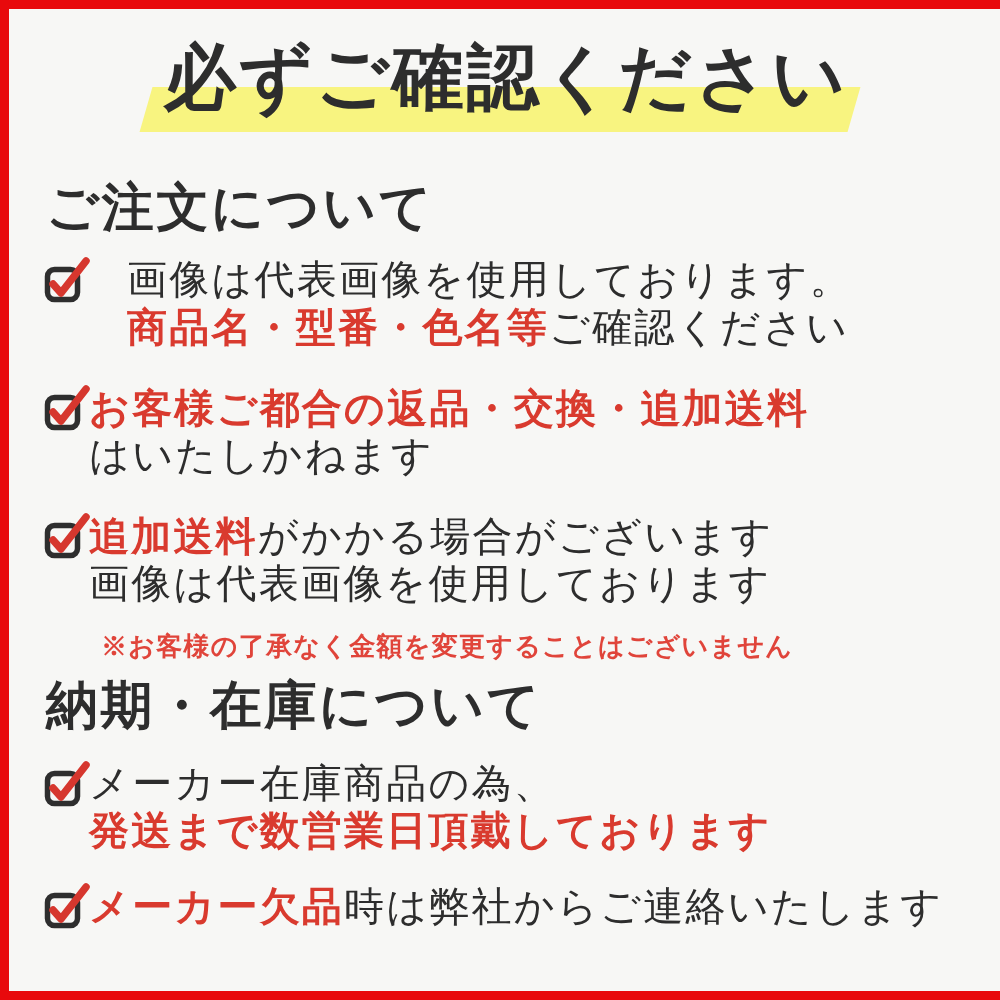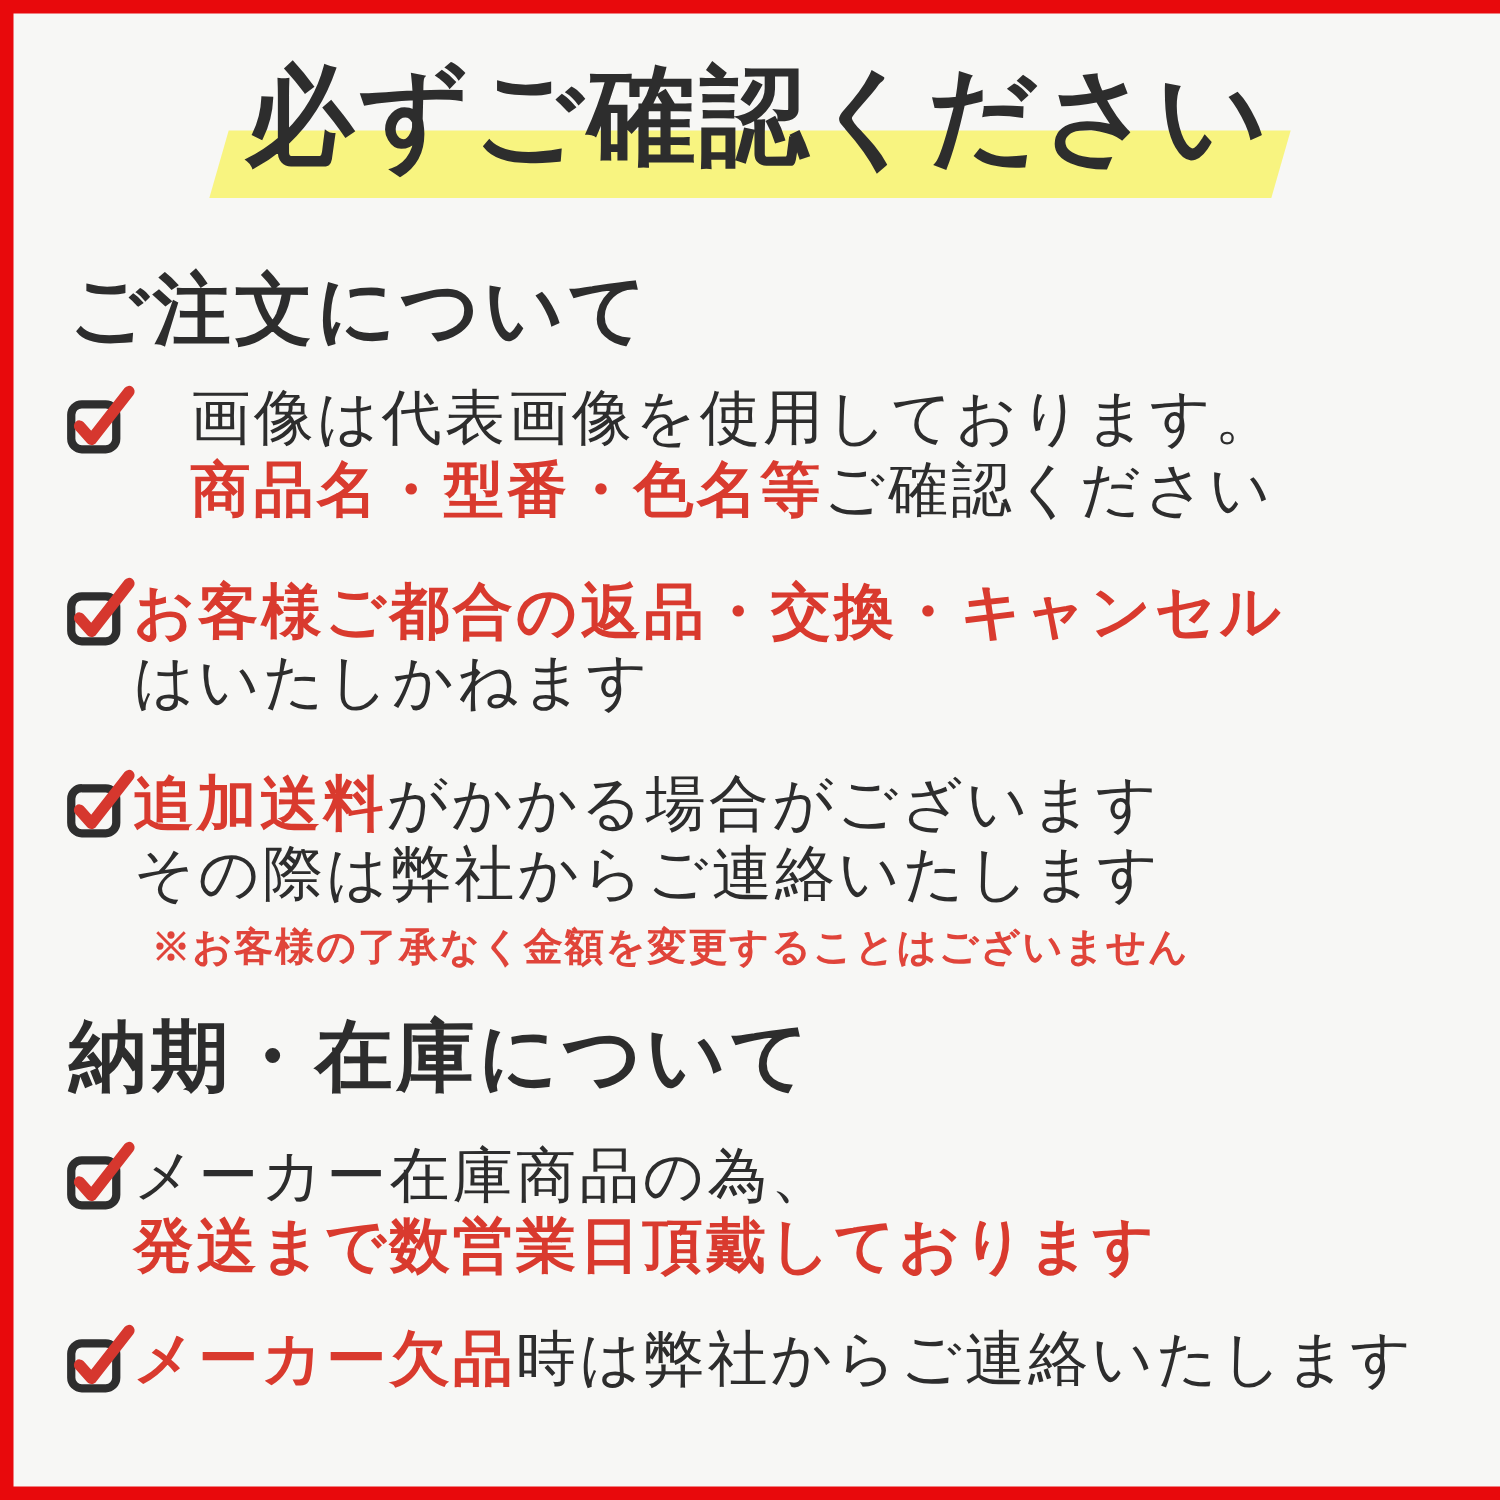--- a/index.html
+++ b/index.html
@@ -72,21 +72,21 @@
     padding-left: 5px;
     font-size: 40px;
     line-height: 47px;
     letter-spacing: 0.055em;
   }
   .c-red { color: var(--accent-red, #d93a2e); font-weight: bold; }
   .c-black { color: var(--text-black, #2d2d2d); }
   .note {
     font-size: 26px;
     line-height: 32px;
-    margin-top: 9px;
+    margin-top: 23px;
     padding-left: 12px;
     letter-spacing: 0.05em;
     color: var(--note-red, #e0443a);
     font-weight: bold;
   }
 </style>
 </head>
 <body>
 
 <div class="canvas">
@@ -116,41 +116,41 @@
 
   <div class="item item-2">
     <span class="cbx-wrap">
       <svg class="cbx" width="40" height="40" viewBox="0 0 40 40">
         <rect x="3.5" y="6.5" width="30" height="30" rx="7" fill="none" stroke="#2e2e2e" stroke-width="5.5"></rect>
         <path d="M9 21 L17 30 L42 -2" fill="none" stroke="#d6372e" stroke-width="7.5" stroke-linecap="round" stroke-linejoin="round"></path>
       </svg>
     </span>
     <div class="item-text">
       <div class="line">
-        <span class="c-red">お客様ご都合の返品・交換・キャンセル</span>
+        <span class="c-red">お客様ご都合の返品・交換・追加送料</span>
       </div>
       <div class="line">
         <span class="c-black">はいたしかねます</span>
       </div>
     </div>
   </div>
 
   <div class="item item-3">
     <span class="cbx-wrap">
       <svg class="cbx" width="40" height="40" viewBox="0 0 40 40">
         <rect x="3.5" y="6.5" width="30" height="30" rx="7" fill="none" stroke="#2e2e2e" stroke-width="5.5"></rect>
         <path d="M9 21 L17 30 L42 -2" fill="none" stroke="#d6372e" stroke-width="7.5" stroke-linecap="round" stroke-linejoin="round"></path>
       </svg>
     </span>
     <div class="item-text">
       <div class="line">
         <span class="c-red">追加送料</span><span class="c-black">がかかる場合がございます</span>
       </div>
       <div class="line">
-        <span class="c-black">その際は弊社からご連絡いたします</span>
+        <span class="c-black">画像は代表画像を使用しております</span>
       </div>
       <div class="note">※お客様の了承なく金額を変更することはございません</div>
     </div>
   </div>
 
   <h2 class="section-heading sh-stock">納期・在庫について</h2>
 
   <div class="item item-4">
     <span class="cbx-wrap">
       <svg class="cbx" width="40" height="40" viewBox="0 0 40 40">

